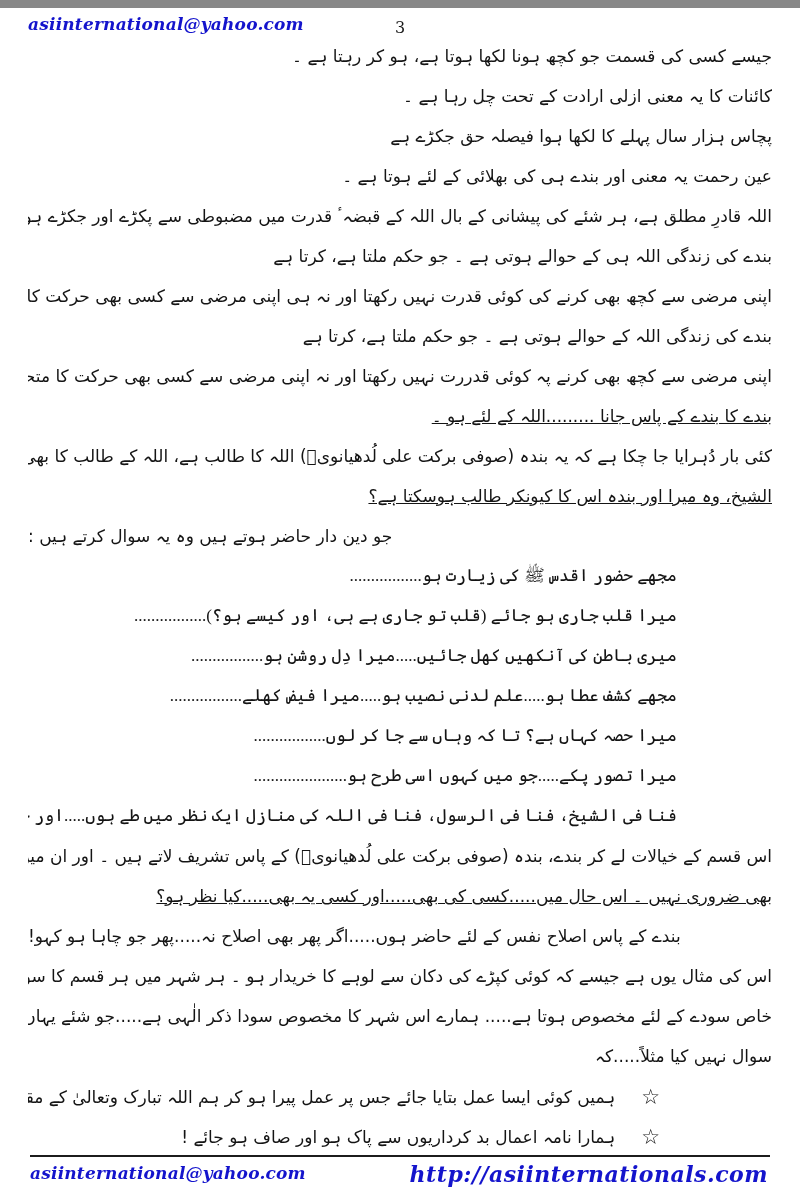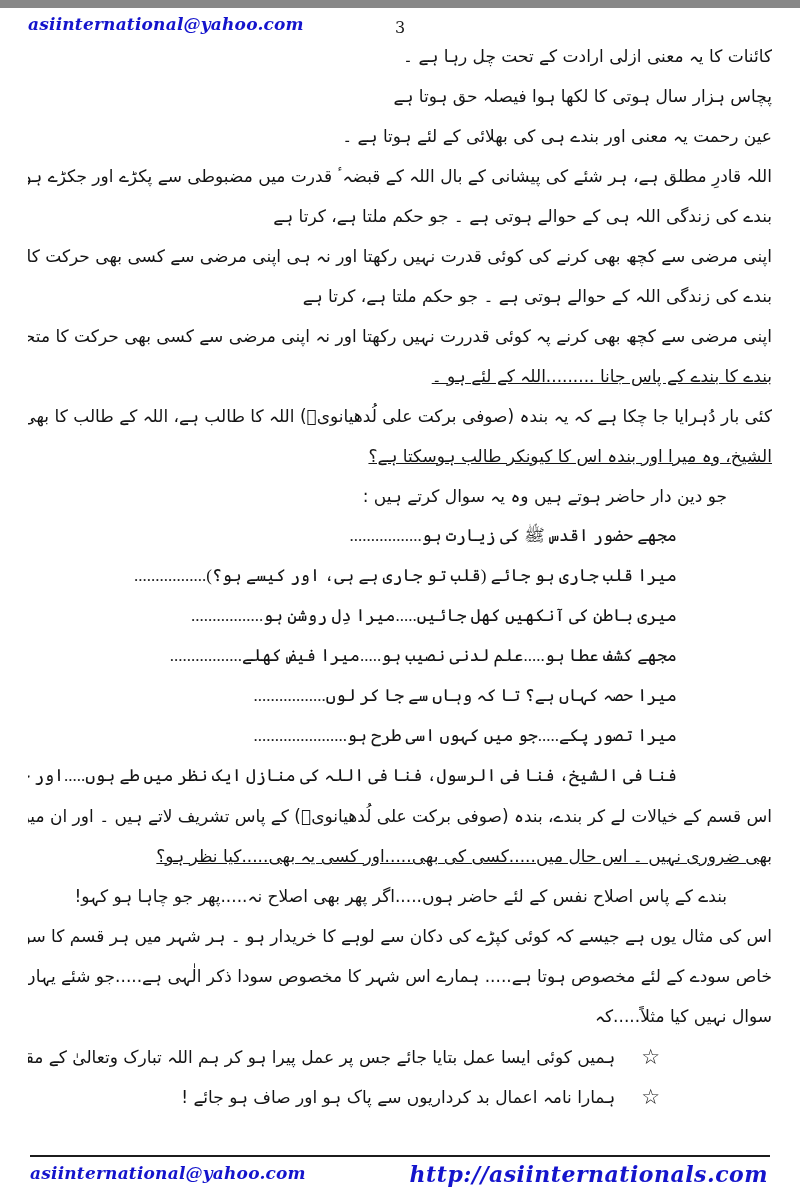--- a/index.html
+++ b/index.html
@@ -30,21 +30,21 @@
     direction:rtl;
     color:#141414;
   }
   .line{
     height:40px;line-height:40px;
     font-size:17px;
     white-space:nowrap;overflow:hidden;
     direction:rtl;
   }
   .line.right {text-align:right;}
-  .line.right2{text-align:right;padding-right:45px;}
+  .line.right2{text-align:left;padding-right:45px;}
   .line.full  {text-align:right;}
   .line.center{text-align:right;text-decoration:underline;}
   .line.left  {text-align:right;}
   .line.item  {text-align:right;padding-right:95px;font-family:Liberation Serif, serif;}
   .line.star  {text-align:right;padding-right:112px;}
   .dots{letter-spacing:1.5px;color:#1a1a1a;}
   .star-bullet{
     display:inline-block;
     font-size:21px;
     margin-left:26px;
@@ -71,22 +71,23 @@
 </head>
 <body>
 
 <div class="page">
 
   <div class="hdr-email" style="color: rgb(20, 20, 204);">asiinternational@yahoo.com</div>
 
   <div class="page-num">3</div>
 
   <div class="body-text" style="color: rgb(20, 20, 20);">
+      <div class="line right"><span>جیسے کسی کی قسمت جو کچھ ہونا لکھا ہوتا ہے، ہو کر رہتا ہے ۔</span></div>
       <div class="line right"><span>کائنات کا یہ معنی ازلی ارادت کے تحت چل رہا ہے ۔</span></div>
-      <div class="line right"><span>پچاس ہزار سال ہوتی کا لکھا ہوا فیصلہ حق ہوتا ہے</span></div>
+      <div class="line right"><span>پچاس ہزار سال پہلے کا لکھا ہوا فیصلہ حق جکڑے ہے</span></div>
       <div class="line right"><span>عین رحمت یہ معنی اور بندے ہی کی بھلائی کے لئے ہوتا ہے ۔</span></div>
       <div class="line full"><span>اللہ قادرِ مطلق ہے، ہر شئے کی پیشانی کے بال اللہ کے قبضہٴ قدرت میں مضبوطی سے پکڑے اور جکڑے ہوئے ہیں ۔</span></div>
       <div class="line right"><span>بندے کی زندگی اللہ ہی کے حوالے ہوتی ہے ۔ جو حکم ملتا ہے،   کرتا ہے</span></div>
       <div class="line full"><span>اپنی مرضی سے کچھ بھی کرنے کی کوئی قدرت نہیں رکھتا اور نہ ہی اپنی مرضی سے کسی بھی حرکت کا متحمل ہوسکتا ہے ۔ الا باذن اللہ</span></div>
       <div class="line right"><span>بندے کی زندگی اللہ کے حوالے ہوتی ہے ۔ جو حکم ملتا ہے،   کرتا ہے</span></div>
       <div class="line full"><span>اپنی مرضی سے کچھ بھی کرنے پہ کوئی قدررت نہیں رکھتا اور نہ اپنی مرضی سے کسی بھی حرکت کا متحمل ہوسکتا ہے ۔ الا باذن اللہ</span></div>
       <div class="line center"><span>بندے کا بندے کے پاس جانا .........اللہ کے لئے ہو ۔</span></div>
       <div class="line full"><span>کئی بار دُہرایا جا چکا ہے کہ یہ بندہ (صوفی برکت علی لُدھیانویؒ) اللہ کا طالب ہے، اللہ کے طالب کا بھی طالب ہے، جو اللہ کا طالب</span></div>
       <div class="line center"><span>الشیخ، وہ میرا اور بندہ اس کا کیونکر طالب ہوسکتا ہے؟</span></div>
       <div class="line right2"><span>جو دین دار حاضر ہوتے ہیں وہ یہ سوال کرتے ہیں :</span></div>

